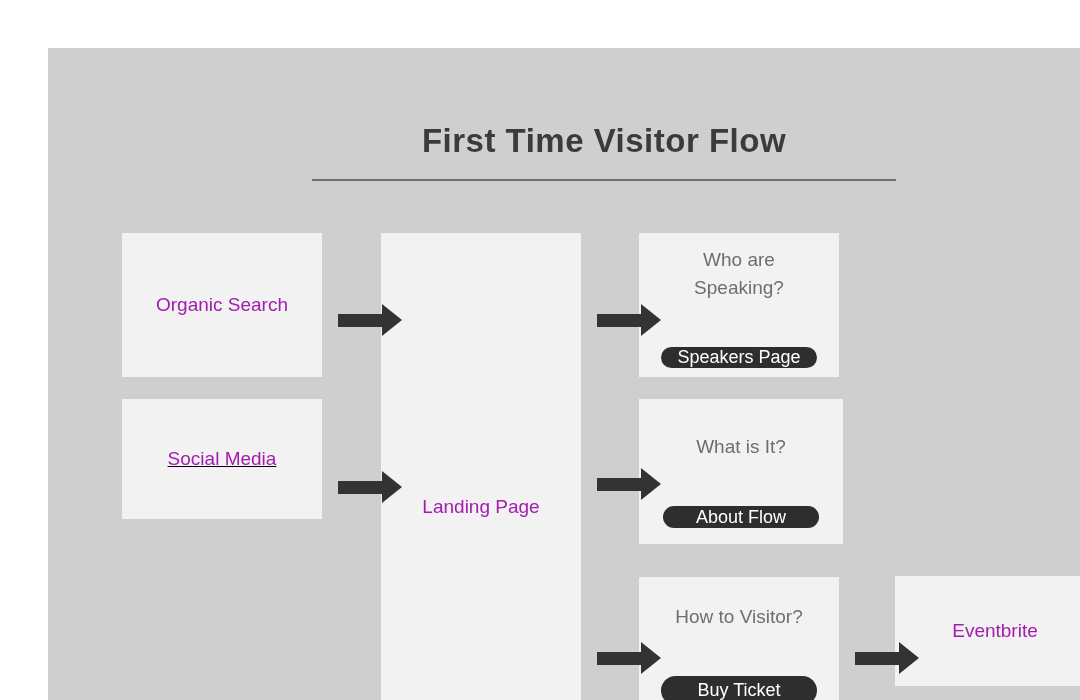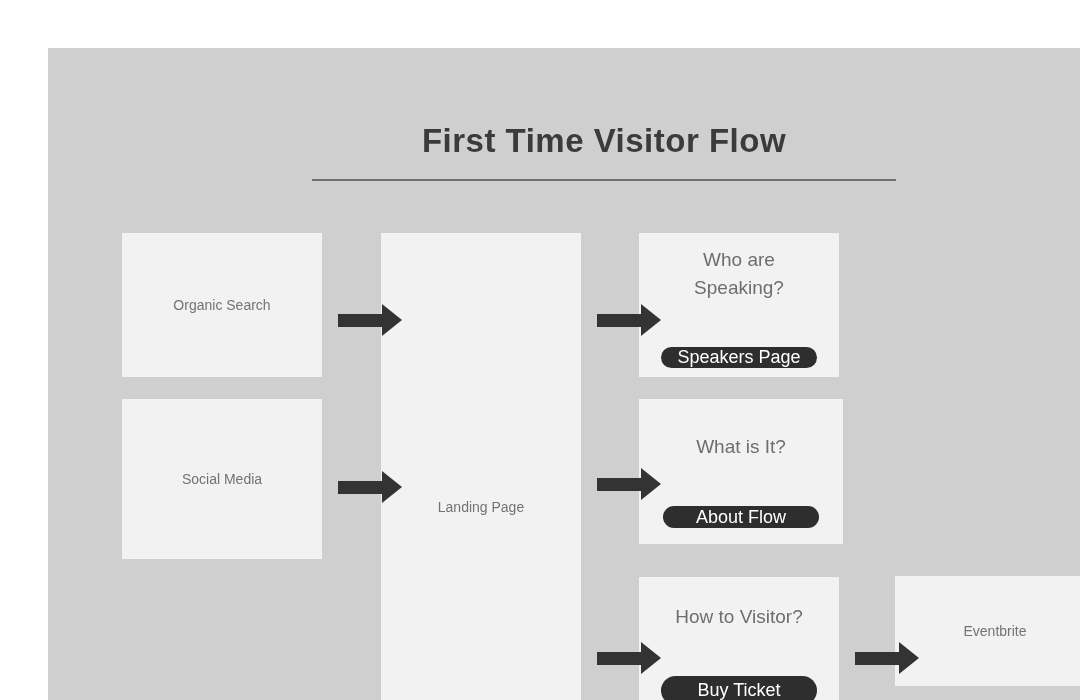--- a/index.html
+++ b/index.html
@@ -39,22 +39,22 @@
     position: absolute;
     background: #f2f2f2;
     display: flex;
     flex-direction: column;
     align-items: center;
     justify-content: center;
     text-align: center;
   }
 
   .node-label {
-    font-size: 14px;
-    color: #737373;
+    font-size: 19px;
+    color: #a21caf;
     line-height: 28px;
   }
 
   .landing-label { transform: translateY(30px); }
 
   .node-q { gap: 13px; }
   .pad-s { padding-top: 4px; }
   .pad-m { padding-top: 18px; }
   .pad-l { padding-top: 10px; }
 
@@ -91,21 +91,21 @@
     position: absolute;
     left: 44px; top: 0;
     width: 0; height: 0;
     border-left: 20px solid #333333;
     border-top: 16px solid transparent;
     border-bottom: 16px solid transparent;
   }
 
   
   #node-organic   { left: 58px;  top: 169px; width: 200px; height: 144px; }
-  #node-social    { left: 58px;  top: 335px; width: 200px; height: 160px; }
+  #node-social    { left: 58px;  top: 335px; width: 200px; height: 120px; text-decoration: underline; }
   #node-landing   { left: 317px; top: 169px; width: 200px; height: 488px; }
   #node-who       { left: 575px; top: 169px; width: 200px; height: 144px; }
   #node-what      { left: 575px; top: 335px; width: 204px; height: 145px; }
   #node-how       { left: 575px; top: 513px; width: 200px; height: 144px; }
   #node-eventbrite{ left: 831px; top: 512px; width: 200px; height: 110px; }
 
   
   #arrow-1 { left: 258px; top: 224px; }
   #arrow-2 { left: 258px; top: 391px; }
   #arrow-3 { left: 517px; top: 224px; }

